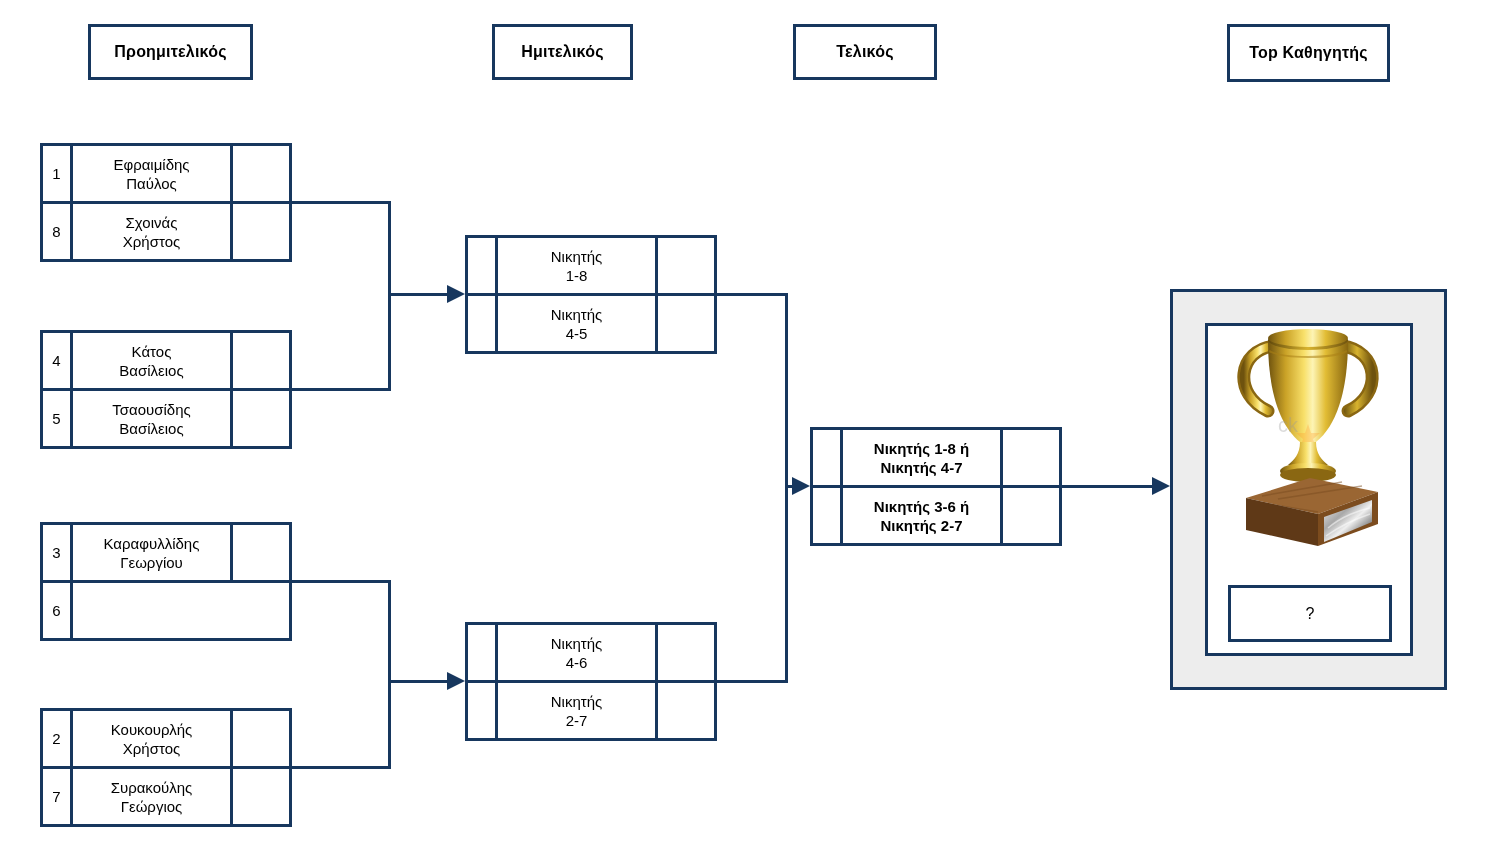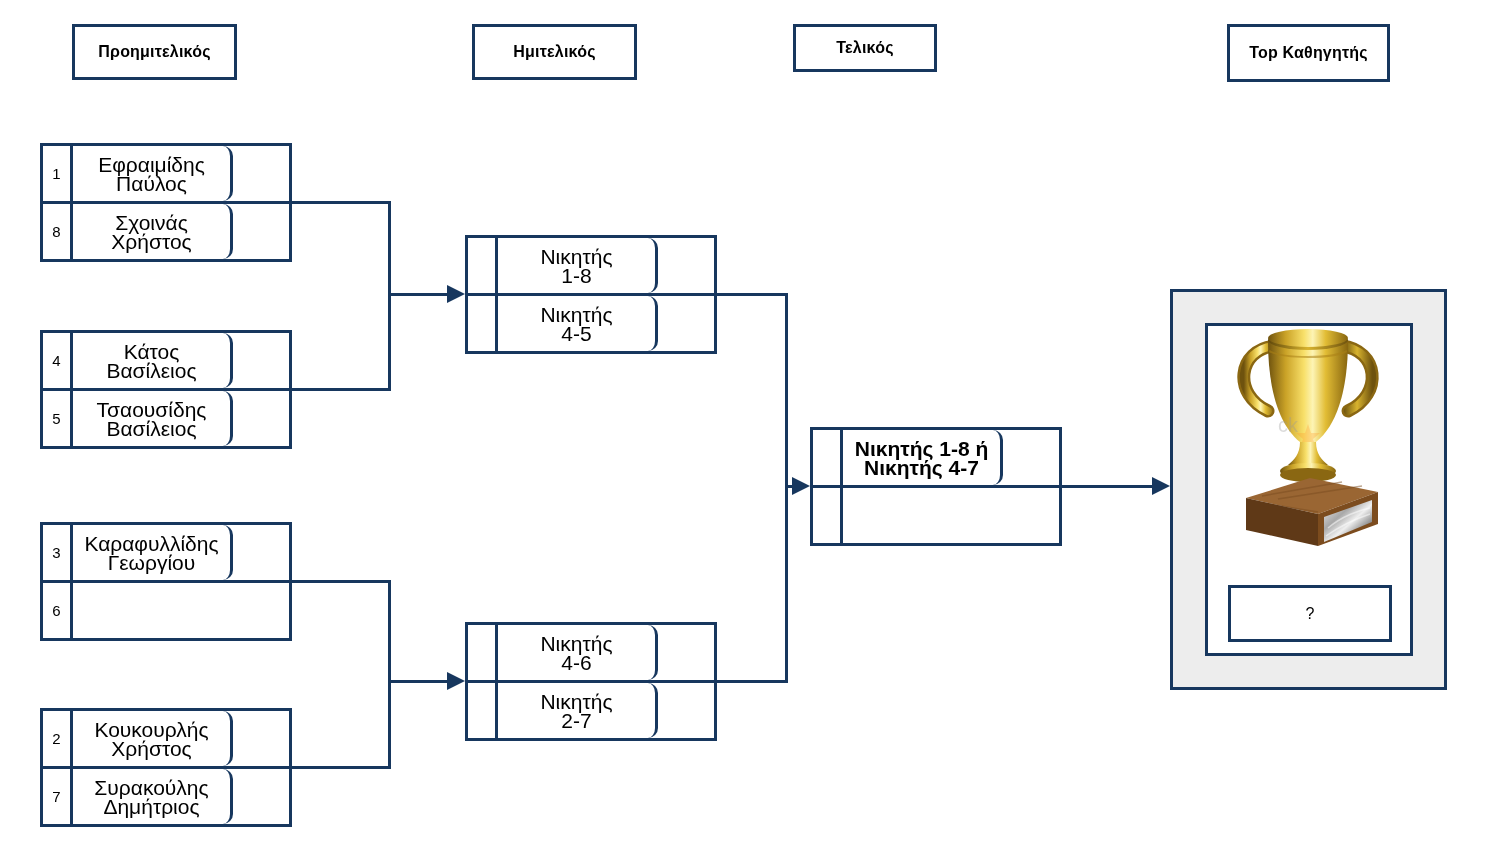--- a/index.html
+++ b/index.html
@@ -17,21 +17,21 @@
     display:flex;align-items:center;justify-content:center;
     font-weight:bold;font-size:16px;letter-spacing:.2px;
   }
   .match{
     position:absolute;box-sizing:border-box;width:252px;border:3px solid var(--line);background:#fff;
   }
   .mrow{display:flex;height:55px;}
   .mrow + .mrow{border-top:3px solid var(--line);}
   .cell{box-sizing:border-box;display:flex;align-items:center;justify-content:center;}
   .cell.seed{width:30px;border-right:3px solid var(--line);font-size:15px;}
-  .cell.name{flex:1;border-right:3px solid var(--line);flex-direction:column;text-align:center;font-size:21px;line-height:19px;border-radius:10px;}
+  .cell.name{flex:1;border-right:3px solid var(--line);flex-direction:column;text-align:center;font-size:15px;line-height:19px;}
   .cell.score{width:56px;}
   .hline{position:absolute;height:3px;background:var(--line);}
   .vline{position:absolute;width:3px;background:var(--line);}
   .ahead{position:absolute;width:0;height:0;border-top:9px solid transparent;border-bottom:9px solid transparent;border-left:18px solid var(--line);}
   .panel-outer{
     position:absolute;left:1170px;top:289px;width:277px;height:401px;box-sizing:border-box;
     border:3px solid var(--line);background:var(--panel-bg);
   }
   .panel-inner{
     position:absolute;left:1205px;top:323px;width:208px;height:333px;box-sizing:border-box;
@@ -41,23 +41,23 @@
   .qbox{
     position:absolute;left:1228px;top:585px;width:164px;height:57px;box-sizing:border-box;
     border:3px solid var(--line);background:#fff;display:flex;align-items:center;justify-content:center;font-size:16px;
   }
 </style>
 </head>
 <body>
 
 <div class="stage">
 
-  <div class="hdr" style="left:72px;top:24px;width:165px;height:56px;">Προημιτελικός</div>
-  <div class="hdr" style="left:472px;top:24px;width:165px;height:56px;">Ημιτελικός</div>
-  <div class="hdr" style="left:793px;top:24px;width:144px;height:48px;">Τελικός</div>
+  <div class="hdr" style="left:88px;top:24px;width:165px;height:56px;">Προημιτελικός</div>
+  <div class="hdr" style="left:492px;top:24px;width:141px;height:56px;">Ημιτελικός</div>
+  <div class="hdr" style="left:793px;top:24px;width:144px;height:56px;">Τελικός</div>
   <div class="hdr" style="left:1227px;top:24px;width:163px;height:58px;">Top Καθηγητής</div>
 
   <div class="match" style="left:40px;top:143px;">
     <div class="mrow">
       <div class="cell seed">1</div>
       <div class="cell name">
         <span>Εφραιμίδης</span>
         <span>Παύλος</span>
       </div>
       <div class="cell score"></div>
@@ -112,21 +112,21 @@
       <div class="cell name">
         <span>Κουκουρλής</span>
         <span>Χρήστος</span>
       </div>
       <div class="cell score"></div>
     </div>
     <div class="mrow">
       <div class="cell seed">7</div>
       <div class="cell name">
         <span>Συρακούλης</span>
-        <span>Δημήτριος</span>
+        <span>Γεώργιος</span>
       </div>
       <div class="cell score"></div>
     </div>
   </div>
 
   <div class="match" style="left:465px;top:235px;">
     <div class="mrow">
       <div class="cell seed"></div>
       <div class="cell name">
         <span>Νικητής</span>
@@ -167,20 +167,24 @@
     <div class="mrow">
       <div class="cell seed"></div>
       <div class="cell name">
         <span>Νικητής  1-8 ή</span>
         <span>Νικητής 4-7</span>
       </div>
       <div class="cell score"></div>
     </div>
     <div class="mrow">
       <div class="cell seed"></div>
+      <div class="cell name">
+        <span>Νικητής 3-6 ή</span>
+        <span>Νικητής 2-7</span>
+      </div>
       <div class="cell score"></div>
     </div>
   </div>
 
   <div class="hline" style="left:289px;top:201px;width:101px;"></div>
   <div class="hline" style="left:289px;top:388px;width:101px;"></div>
   <div class="vline" style="left:388px;top:201px;height:190px;"></div>
   <div class="hline" style="left:390px;top:293px;width:58px;"></div>
   <div class="ahead" style="left:447px;top:285px;"></div>
 

